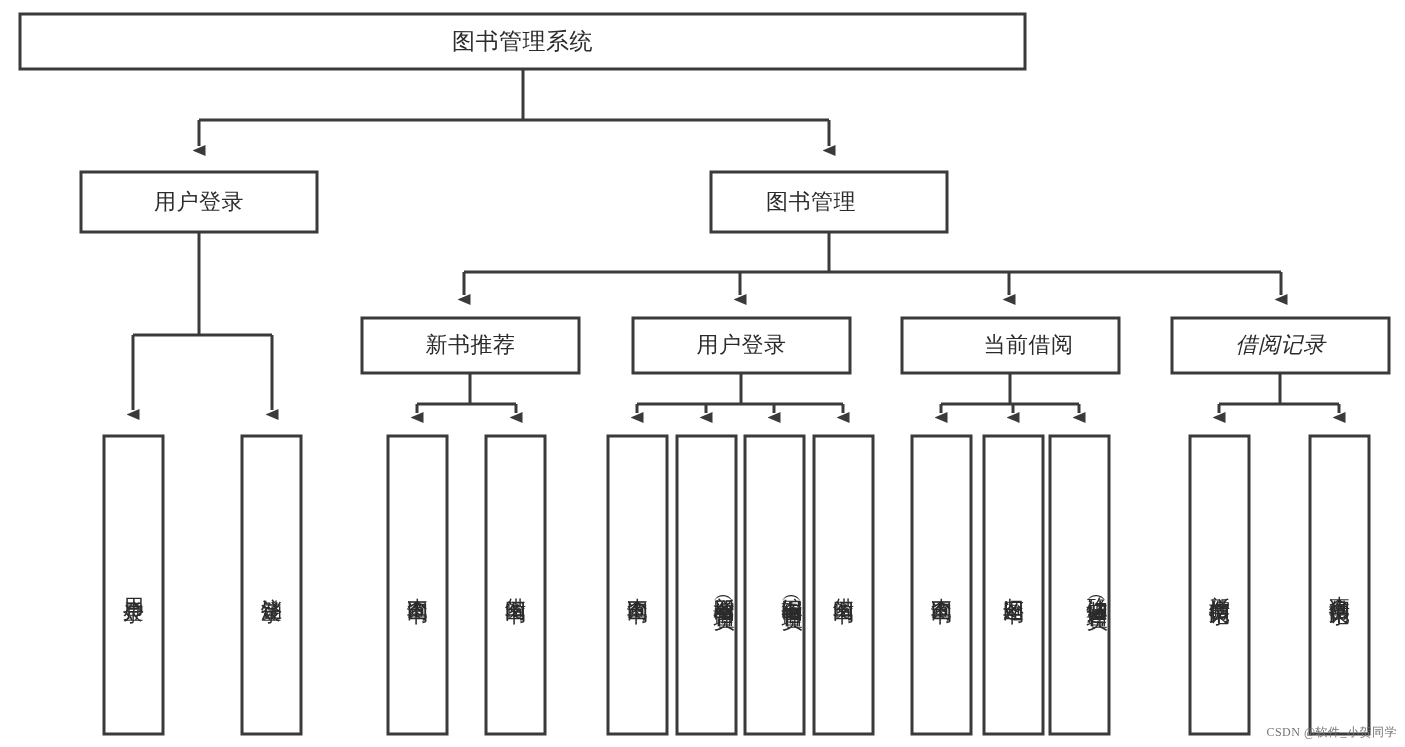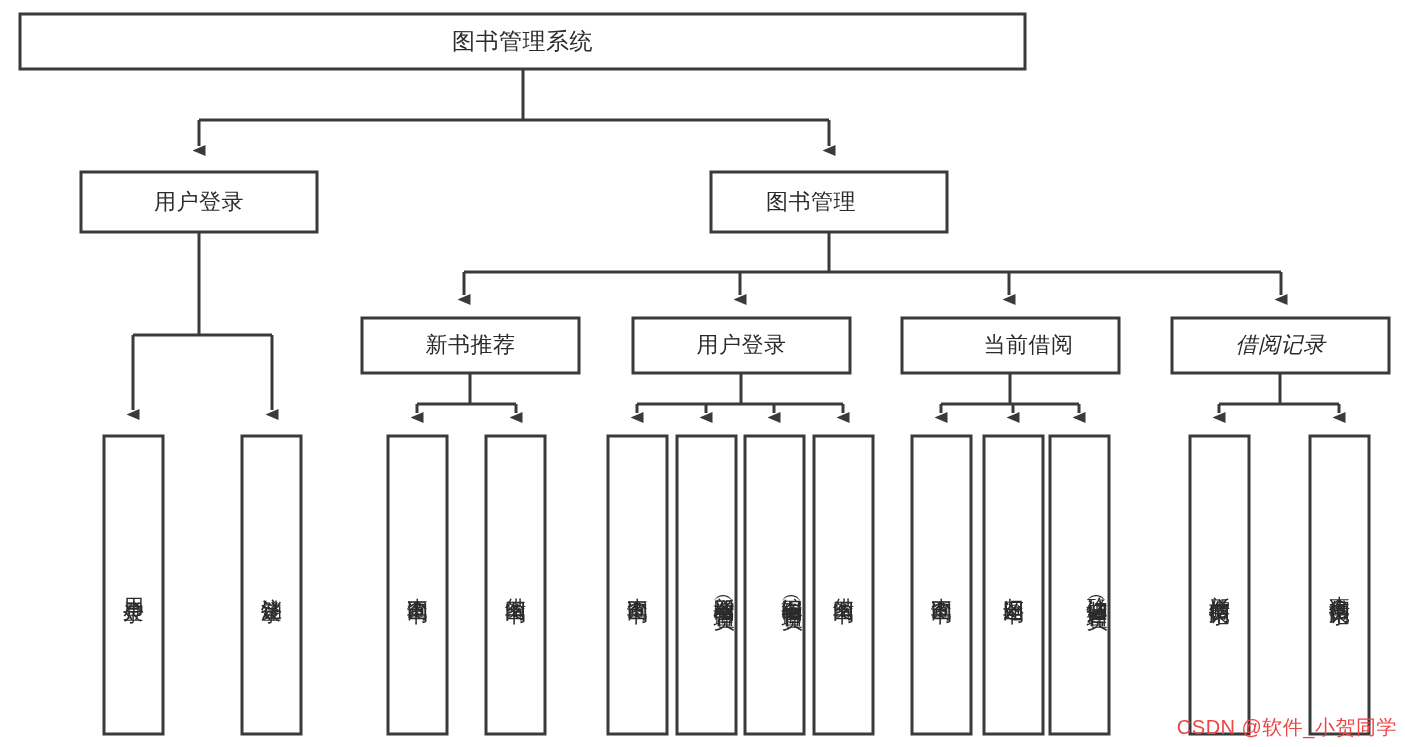--- a/index.html
+++ b/index.html
@@ -64,23 +64,23 @@
     line-height: 1.15;
     letter-spacing: 2px;
   }
   .node-label.root {
     font-size: 23px;
   }
   .watermark {
     position: absolute;
     right: 8px;
     bottom: 6px;
-    font-size: 20px;
-    color: #ef4444;
-    font-family: Liberation Sans, sans-serif;
+    font-size: 12px;
+    color: #737373;
+    font-family: Liberation Serif, serif;
     white-space: nowrap;
     letter-spacing: 0.5px;
   }
 </style>
 </head>
 <body>
 
 <div id="diagram-root">
 
   <svg class="diagram-canvas" viewBox="0 0 1405 747">

